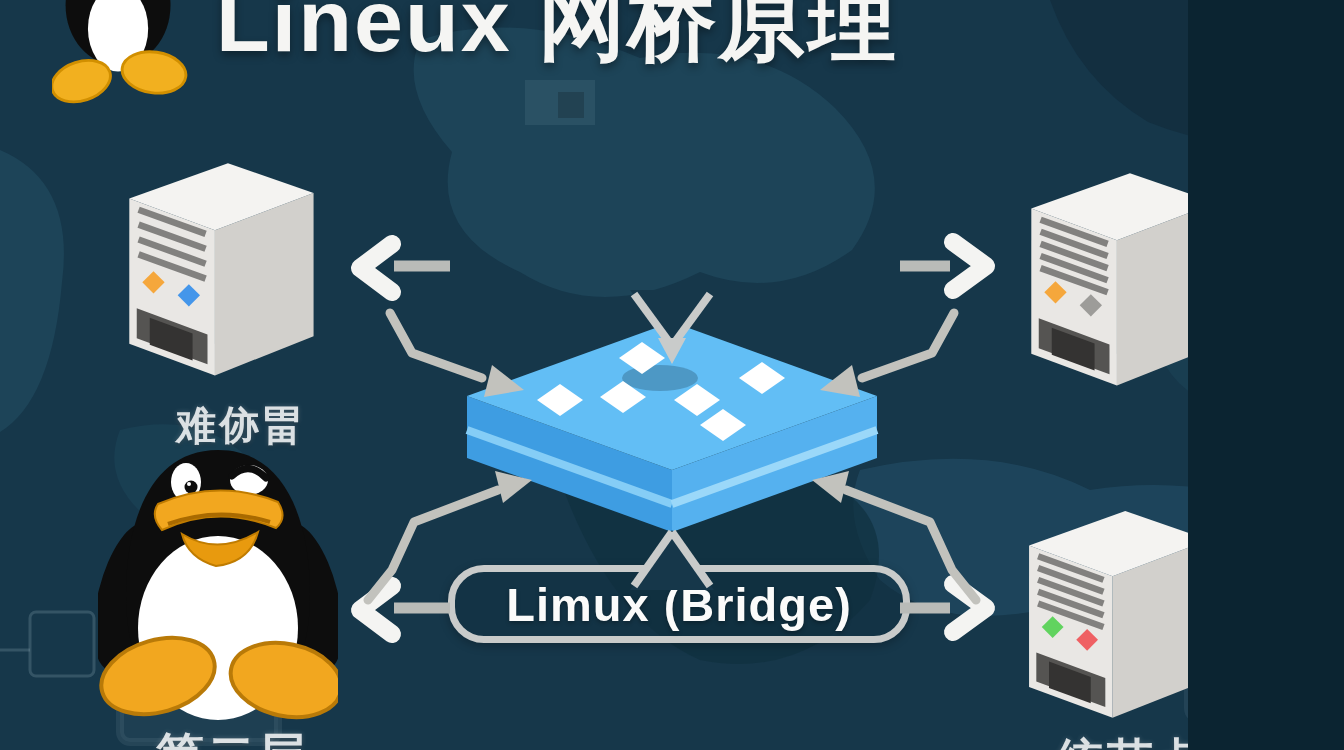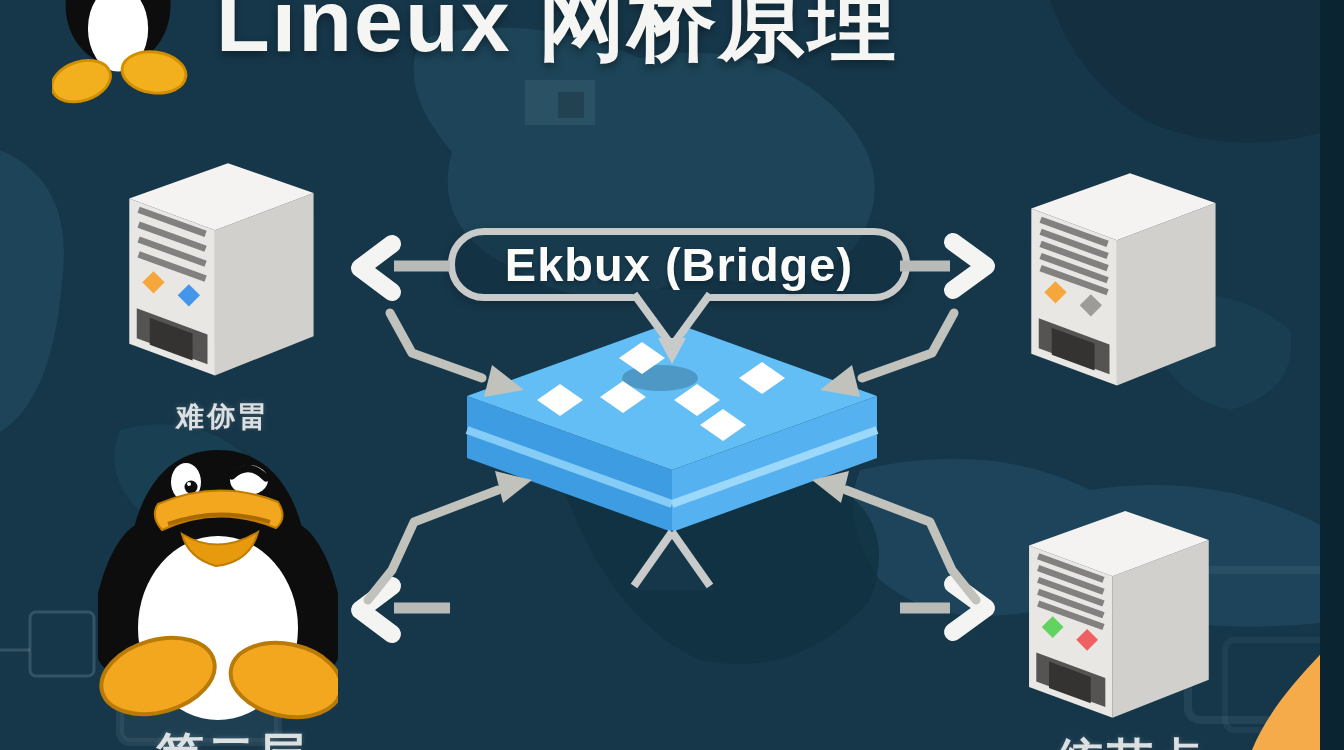--- a/index.html
+++ b/index.html
@@ -1,30 +1,30 @@
 <!DOCTYPE html>
 <html><head>
 <meta charset="utf-8">
 <style>
   html,body{margin:0;padding:0;background:#0b2431;}
   .stage{
-    position:relative;width:1320px;height:750px;overflow:hidden;
+    position:relative;width:1188px;height:750px;overflow:hidden;
     background:#16374a;
     font-family:"Liberation Sans","DejaVu Sans",sans-serif;
   }
   .stage svg{position:absolute;}
   .title{
     position:absolute;left:216px;top:-30px;margin:0;
     font-size:88px;line-height:1.15;font-weight:800;color:#f5f5f3;
     letter-spacing:2px;white-space:nowrap;
     text-shadow:0 4px 8px rgba(0,0,0,.38);
     z-index:10;
   }
   .node-label{
-    position:absolute;color:#e6eaec;font-weight:700;font-size:28px;
+    position:absolute;color:#e6eaec;font-weight:700;font-size:40px;
     letter-spacing:3px;white-space:nowrap;opacity:.95;
     text-shadow:0 0 5px rgba(220,235,245,.28), 0 2px 4px rgba(0,0,0,.35);
     z-index:15;
   }
   .pill{
     position:absolute;left:448px;width:462px;height:73px;box-sizing:border-box;
     border:7px solid #c9cbca;border-radius:36px;
     background:rgba(17,46,63,.42);
     display:flex;align-items:center;justify-content:center;
     z-index:40;
@@ -155,22 +155,22 @@
     <g fill="#ffffff">
       <polygon points="642,342 665,358 642,374 619,358"></polygon>
       <polygon points="762,362 785,378 762,394 739,378"></polygon>
       <polygon points="560,384 583,400 560,416 537,400"></polygon>
       <polygon points="623,381 646,397 623,413 600,397"></polygon>
       <polygon points="697,384 720,400 697,416 674,400"></polygon>
       <polygon points="723,409 746,425 723,441 700,425"></polygon>
     </g>
   </svg>
 
-  <div class="pill top">
-    <span class="pill-label">Ekbux (Bridge)</span>
+  <div class="pill bottom">
+    <span class="pill-label">Limux (Bridge)</span>
   </div>
 
   <svg class="connector-svg" width="1344" height="750" viewBox="0 0 1344 750">
 
     <g stroke="#b9bbb8" stroke-width="11">
       <path d="M394,266 L450,266"></path>
         <path d="M900,266 L950,266"></path>
       <path d="M394,608 L450,608"></path>
         <path d="M900,608 L950,608"></path>
     </g>

